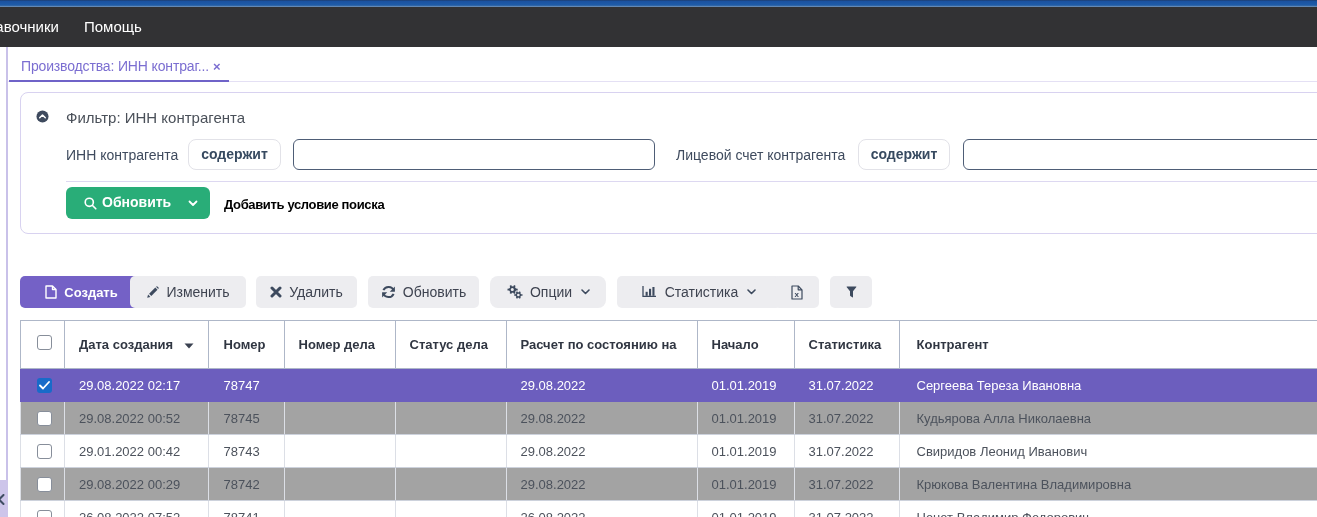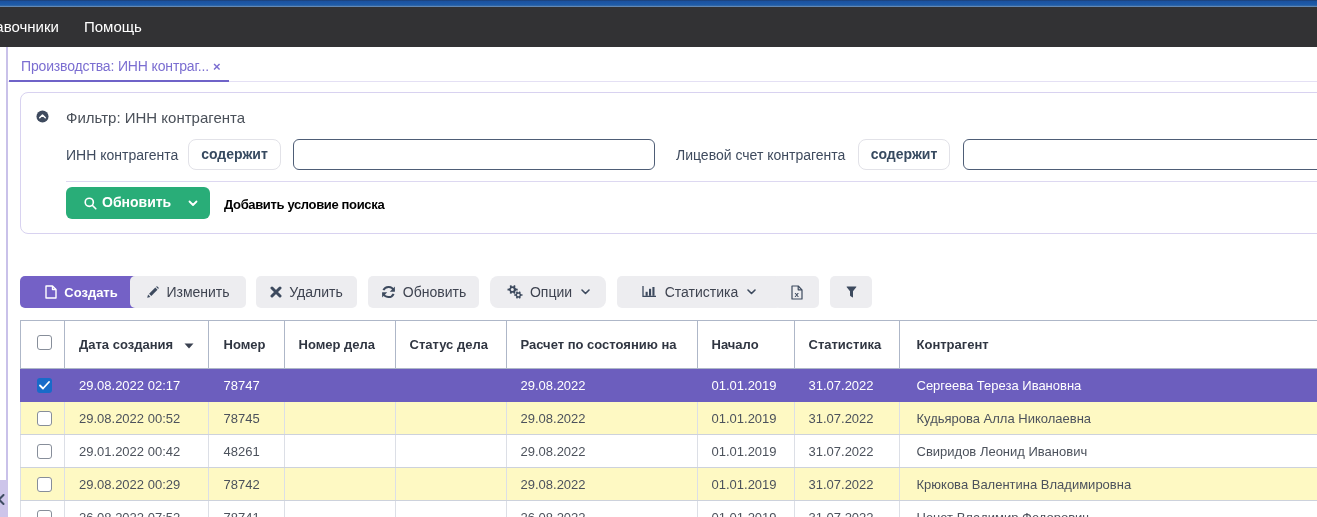--- a/index.html
+++ b/index.html
@@ -43,21 +43,21 @@
     text-align:left; padding:0 0 0 14px; height:48px; background:#fff; }
   .tbl td:nth-child(2), .tbl th:nth-child(2) { }
   .tbl td:nth-child(3), .tbl th:nth-child(3) { padding-left:15px; }
   .tbl td { font-size:13px; color:#4c525c; padding:0 0 0 14px; height:33px;
     border-right:1px solid #dcdfe6; border-bottom:1px solid #cdd2dc; border-left:1px solid #dcdfe6; }
   .tbl td.ck, .tbl th.ck { padding:0; text-align:center; }
   .tbl .cb, .tbl .cbon { position:relative; left:2px; }
   .tbl th.ck .cb { top:-3px; }
   .tbl td:last-child, .tbl th:last-child { padding-left:17px; }
   .tbl tr.sel td { background:#6c5ebe; color:#fff; border-color:#6c5ebe; }
-  .tbl tr.alt td { background:#fef9c3; }
+  .tbl tr.alt td { background:#a3a3a3; }
   .cb { display:inline-block; width:15px; height:15px; border:1.5px solid #878e9a;
     border-radius:3px; background:#fff; vertical-align:middle; }
   .cbon { display:inline-block; width:15px; height:15px; border-radius:3px; background:#186bc9;
     vertical-align:middle; position:relative; }
 </style>
 </head>
 <body>
 <div class="abs topbar"></div>
 <div class="abs nav">
   <span style="left:-32px;">Справочники</span>
@@ -214,21 +214,21 @@
         <td></td>
         <td></td>
     <td>29.08.2022</td>
         <td>01.01.2019</td>
         <td>31.07.2022</td>
         <td>Кудьярова Алла Николаевна</td>
   </tr>
   <tr>
     <td class="ck"><span class="cb"></span></td>
     <td>29.01.2022 00:42</td>
-        <td>48261</td>
+        <td>78743</td>
         <td></td>
         <td></td>
     <td>29.08.2022</td>
         <td>01.01.2019</td>
         <td>31.07.2022</td>
         <td>Свиридов Леонид Иванович</td>
   </tr>
   <tr class="alt">
     <td class="ck"><span class="cb"></span></td>
     <td>29.08.2022 00:29</td>

